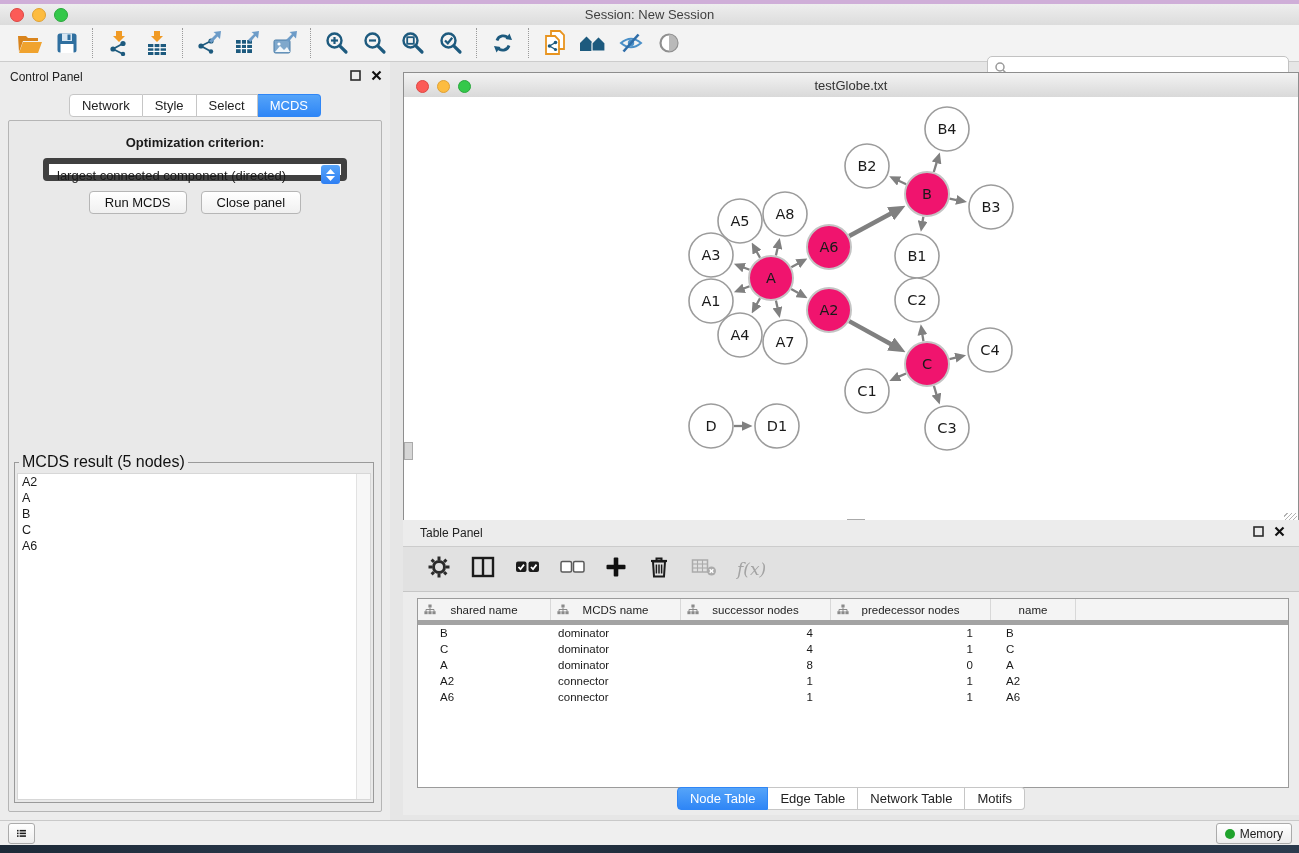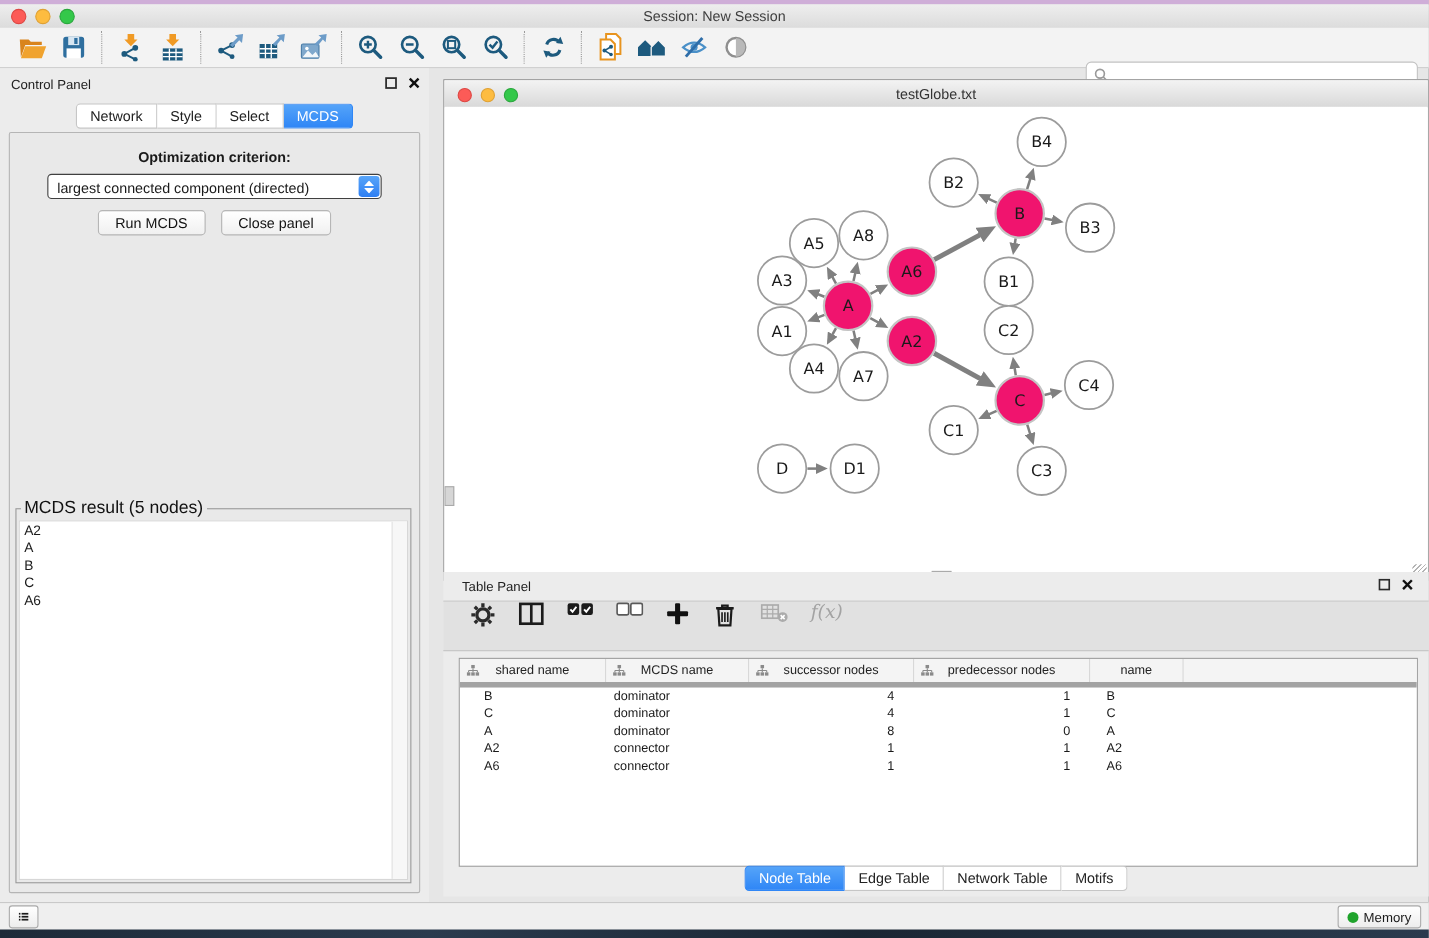--- a/index.html
+++ b/index.html
@@ -34,21 +34,21 @@
   .seg .segbtn{height:21px;line-height:21px;font-size:13px;padding:0 12px;background:#fff;
                border:1px solid #c6c6c6;border-left:none;color:#222;cursor:default;white-space:nowrap;}
   .seg .segbtn:first-child{border-left:1px solid #c6c6c6;border-radius:4px 0 0 4px;}
   .seg .segbtn:last-child{border-radius:0 4px 4px 0;}
   .seg .segbtn.active{background:linear-gradient(#55a4f9,#2f86f6);border-color:#2f86f6;color:#fff;}
   #control-tabs{position:absolute;left:0;right:0;top:32px;display:flex;justify-content:center;}
   .cp-content{position:absolute;left:8px;top:58px;width:372px;height:690px;background:#e9e9e9;
               border:1px solid #b5b5b5;border-radius:2px;}
   .opt-label{position:absolute;left:0;right:0;top:14px;text-align:center;font-size:13px;font-weight:bold;}
   .dropdown{position:absolute;left:34px;top:37px;width:304px;height:23px;background:#fff;
-            border:1px solid #404040;border-radius:4px;font-size:13px;line-height:23px;padding-left:8px;box-sizing:border-box;}
+            border:6px solid #404040;border-radius:4px;font-size:13px;line-height:23px;padding-left:8px;box-sizing:border-box;}
   .stepper{position:absolute;right:1px;top:1px;width:19px;height:19px;border-radius:3px;
            background:linear-gradient(#58a5f9,#2e7ff3);display:flex;flex-direction:column;
            align-items:center;justify-content:center;gap:2px;}
   .btn-row{position:absolute;left:0;right:0;top:70px;display:flex;justify-content:center;gap:14px;}
   .btn{height:23px;background:linear-gradient(#ffffff,#f0f0f0);border:1px solid #b6b6b6;
        border-radius:4px;font-size:13px;padding:0 15px;color:#111;font-family:"Liberation Sans",sans-serif;}
   fieldset.result{position:absolute;left:5px;right:7px;top:332px;bottom:8px;margin:0;
                   border:1px solid #9a9a9a;background:#e9e9e9;padding:2px;}
   fieldset.result legend{font-size:16px;padding:0 3px;margin-left:2px;color:#111;}
   .result-list{position:relative;height:100%;background:#fff;border:1px solid #d7d7d7;
@@ -65,21 +65,21 @@
   .net-lights .light{width:11px;height:11px;}
   .net-canvas{position:absolute;left:0;top:24px;right:0;bottom:0;background:#fff;overflow:hidden;}
   .scroll-handle-v{position:absolute;left:0px;top:345px;width:7px;height:16px;background:#d6d6d6;border:1px solid #aaa;}
   .scroll-handle-h{position:absolute;left:443px;bottom:0px;width:16px;height:6px;background:#d6d6d6;border:1px solid #aaa;}
   .resize-grip{position:absolute;right:1px;bottom:1px;width:13px;height:13px;
     background:repeating-linear-gradient(135deg,transparent 0 2px,#b3b3b3 2px 3px);}
   
   .table-panel{left:403px;top:520px;width:896px;height:295px;background:#ececec;}
   .tp-toolbar{position:absolute;left:0;right:0;top:26px;height:46px;background:#e1e1e1;
               border-top:1px solid #cccccc;border-bottom:1px solid #c6c6c6;
-              display:flex;gap:20px;padding-left:24px;box-sizing:border-box;}
+              display:flex;align-items:center;gap:20px;padding-left:24px;box-sizing:border-box;}
   .fx{font-family:"DejaVu Serif",serif;font-style:italic;font-size:17px;color:#a3a3a3;}
   .data-table{position:absolute;left:14px;right:10px;top:78px;height:190px;background:#fff;
               border:1px solid #9b9b9b;box-sizing:border-box;overflow:hidden;font-size:11.5px;}
   .thead{display:flex;height:21px;background:#f4f4f4;border-bottom:5px solid #a3a3a3;}
   .th{position:relative;display:flex;align-items:center;justify-content:center;
       border-right:1px solid #d8d8d8;box-sizing:border-box;color:#222;}
   .th .hicon{position:absolute;left:6px;top:5px;}
   .tr{display:flex;height:16px;line-height:16px;}
   .td{box-sizing:border-box;padding:0 6px;white-space:nowrap;overflow:hidden;}
   #table-tabs{position:absolute;left:0;right:0;top:267px;display:flex;justify-content:center;}

